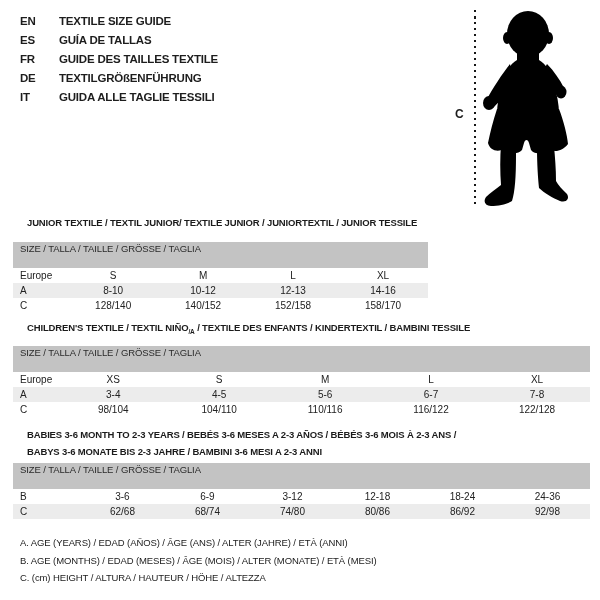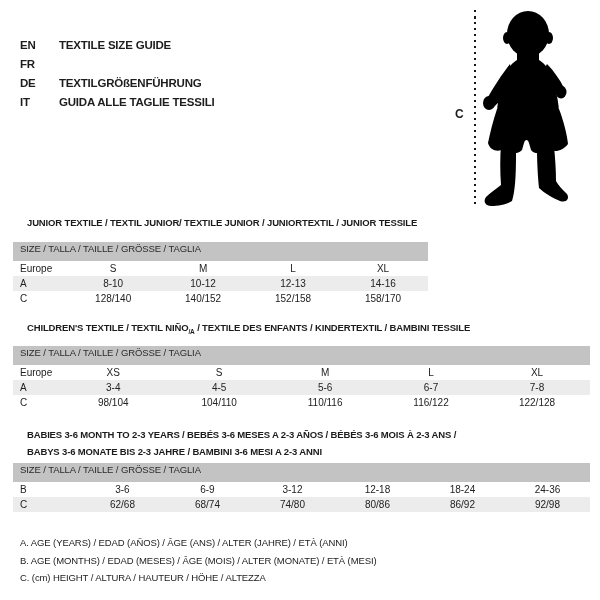--- a/index.html
+++ b/index.html
@@ -3,21 +3,21 @@
 <meta charset="utf-8">
 <style>
   html,body{margin:0;padding:0;}
   body{
     width:600px;height:600px;position:relative;background:#ffffff;
     font-family:"Liberation Sans", sans-serif;color:#1d1d1d;overflow:hidden;
   }
   .abs{position:absolute;}
 
   
-  .lang-block{left:20px;top:12px;margin-top:24px;}
+  .lang-block{left:20px;top:12px;}
   .lang-row{display:flex;line-height:19px;font-weight:700;font-size:11.5px;letter-spacing:-0.2px;}
   .lang-code{width:39px;flex:0 0 39px;}
   .lang-label{white-space:nowrap;}
 
   
   .dash-line{left:474px;top:10px;width:2px;height:197px;
     background:repeating-linear-gradient(to bottom,#161616 0 2.5px,transparent 2.5px 6px);}
   .fig-label{left:455px;top:107px;font-weight:700;font-size:12px;}
   .baby-svg{left:481px;top:8px;}
 
@@ -26,41 +26,46 @@
   .sec-title sub{font-size:6.5px;}
   .t-junior{left:20px;top:217px;}
   .t-children{left:20px;top:322px;}
   .t-babies{left:20px;top:426px;line-height:17px;}
 
   
   .size-block{left:13px;}
   .size-block.w-junior{width:415px;top:242px;}
   .size-block.w-children{width:577px;top:346px;}
   .size-block.w-babies{width:577px;top:463px;}
-  .size-bar{background:#c3c3c3;height:19px;line-height:13.5px;font-size:9.5px;
+  .size-bar{background:#c3c3c3;height:26px;line-height:13.5px;font-size:9.5px;
     padding-left:7px;color:#2b2b2b;letter-spacing:-0.1px;white-space:nowrap;}
   table{width:100%;border-collapse:collapse;table-layout:fixed;}
   td{height:15px;font-size:10px;text-align:center;padding:0;color:#222;font-weight:400;white-space:nowrap;}
   td.rowlabel{text-align:left;padding-left:7px;}
   tr.alt{background:#ececec;}
 
   
   .legend{left:20px;top:534px;}
   .legend-line{font-weight:400;font-size:9.5px;line-height:17.5px;letter-spacing:-0.1px;white-space:nowrap;color:#1b1b1b;}
 </style>
 </head>
 <body>
 
 <div class="abs lang-block">
   <div class="lang-row">
     <span class="lang-code">EN</span>
     <span class="lang-label">TEXTILE SIZE GUIDE</span>
   </div>
   <div class="lang-row">
+    <span class="lang-code">ES</span>
+    <span class="lang-label">GUÍA DE TALLAS</span>
+  </div>
+  <div class="lang-row">
     <span class="lang-code">FR</span>
+    <span class="lang-label">GUIDE DES TAILLES TEXTILE</span>
   </div>
   <div class="lang-row">
     <span class="lang-code">DE</span>
     <span class="lang-label">TEXTILGRÖßENFÜHRUNG</span>
   </div>
   <div class="lang-row">
     <span class="lang-code">IT</span>
     <span class="lang-label">GUIDA ALLE TAGLIE TESSILI</span>
   </div>
 </div>

